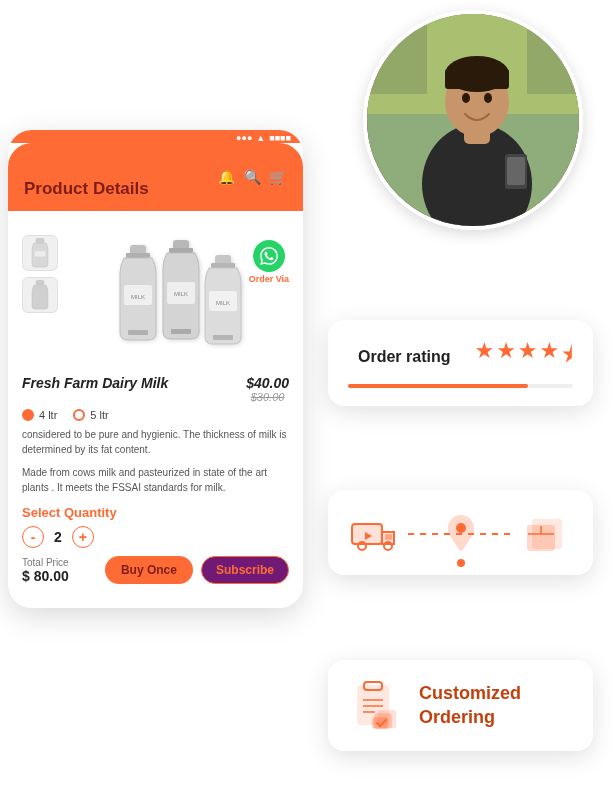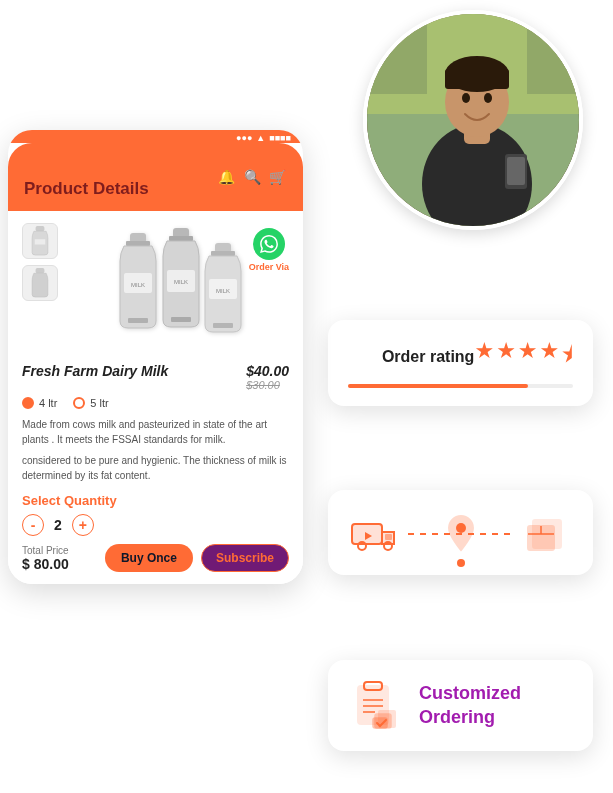--- a/index.html
+++ b/index.html
@@ -87,21 +87,21 @@
 
     .status-bar {
       background: #FF6B35;
       display: flex;
       justify-content: flex-end;
       padding: 3px 12px 0;
       gap: 4px;
     }
 
     .phone-body {
-      padding: 12px 14px;
+      padding: 24px 14px;
       background: white;
     }
 
     .product-images-row {
       display: flex;
       gap: 10px;
       align-items: flex-start;
     }
 
     .thumbnails {
@@ -174,21 +174,21 @@
       font-style: italic;
     }
 
     .product-title {
       font-size: 14px;
       font-weight: 700;
       color: #222;
     }
 
     .price-block {
-      text-align: left;
+      text-align: center;
     }
 
     .current-price {
       font-size: 14px;
       font-weight: 700;
       color: #222;
     }
 
     .old-price {
       font-size: 11px;
@@ -281,21 +281,21 @@
       color: #222;
     }
 
     .action-buttons {
       display: flex;
       gap: 8px;
     }
 
     .btn-buy {
       background: #FF6B35;
-      color: #0f172a;
+      color: #7f1d1d;
       border: none;
       border-radius: 20px;
       padding: 6px 16px;
       font-size: 12px;
       font-weight: 600;
       cursor: pointer;
     }
 
     .btn-subscribe {
       background: #701a75;
@@ -317,21 +317,21 @@
       background: white;
       border-radius: 16px;
       box-shadow: 0 6px 25px rgba(0,0,0,0.12);
       padding: 18px 20px;
       z-index: 15;
     }
 
     .rating-header {
       display: flex;
       align-items: center;
-      justify-content: flex-end;
+      justify-content: space-between;
       margin-bottom: 4px;
       margin-left: 10px;
     }
 
     .rating-title {
       font-size: 16px;
       font-weight: 700;
       color: #222;
     }
 
@@ -430,21 +430,21 @@
       height: 55px;
       display: flex;
       align-items: center;
       justify-content: center;
       flex-shrink: 0;
     }
 
     .custom-title {
       font-size: 18px;
       font-weight: 700;
-      color: #a21caf;
+      color: #c2410c;
       line-height: 1.3;
     }
 
     
     .milk-bottle-svg {
       filter: drop-shadow(1px 1px 2px rgba(0,0,0,0.15));
     }
 
     .thumb-bottle {
       width: 28px;
@@ -585,22 +585,22 @@
         <div class="radio-option">
           <div class="radio-dot selected"></div>
           <span>4 ltr</span>
         </div>
         <div class="radio-option">
           <div class="radio-dot"></div>
           <span>5 ltr</span>
         </div>
       </div>
 
+      <p class="product-desc" style="margin-top:6px;">considered to be pure and hygienic. The thickness of milk is determined by its fat content.</p>
       <p class="product-desc">Made from cows milk and pasteurized in state of the art plants . It meets the FSSAI standards for milk.</p>
-      <p class="product-desc" style="margin-top:6px;">considered to be pure and hygienic. The thickness of milk is determined by its fat content.</p>
 
       <div class="select-qty-label">Select Quantity</div>
       <div class="qty-row">
         <button class="qty-btn">-</button>
         <span class="qty-value">2</span>
         <button class="qty-btn">+</button>
       </div>
 
       <div class="total-row">
         <div class="total-price-block">

